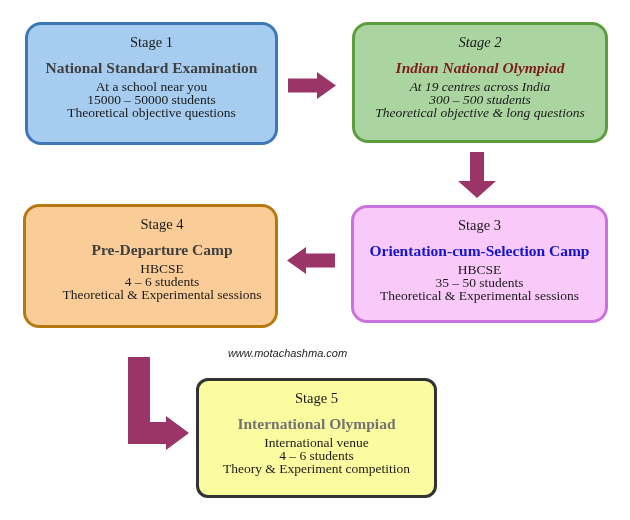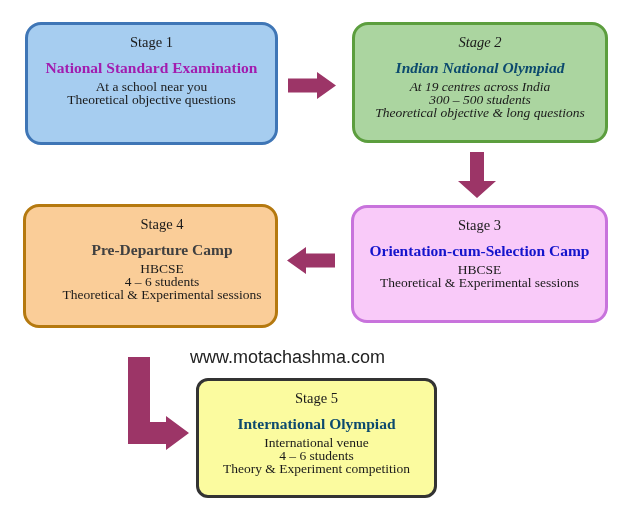--- a/index.html
+++ b/index.html
@@ -21,69 +21,71 @@
   #box3{left:351px;top:205px;width:257px;height:118px;}
   #box4{left:23px;top:204px;width:255px;height:124px;padding-left:23px;}
   #box5{left:196px;top:378px;width:241px;height:120px;border-width:3.5px;border-radius:12px;}
   .arrow{position:absolute;display:block;}
   #arrow-right{left:288px;top:72px;}
   #arrow-down{left:458px;top:152px;}
   #arrow-left{left:287px;top:247px;}
   #arrow-elbow{left:128px;top:357px;}
   .watermark{
     position:absolute;left:170px;top:347px;width:235px;text-align:center;
-    font-family:"Liberation Sans",sans-serif;font-size:18px;color:#222222;
+    font-family:"Liberation Sans",sans-serif;font-size:11px;color:#222222;font-style:italic;
   }
 </style>
 </head>
 <body>
 
 <div class="canvas">
 
   <div class="stage-box" id="box1" style="background-color: rgb(166, 205, 240); border-color: rgb(63, 118, 182);">
     <div class="stage-heading">Stage 1</div>
-    <div class="stage-title" style="color: #a21caf;">National Standard Examination</div>
+    <div class="stage-title" style="color: #404040;">National Standard Examination</div>
     <div class="stage-body">
       <div class="stage-line">At a school near you</div>
+      <div class="stage-line">15000 – 50000 students</div>
       <div class="stage-line">Theoretical objective questions</div>
     </div>
   </div>
 
   <div class="stage-box" id="box2" style="background-color: rgb(171, 213, 160); border-color: rgb(92, 158, 62); font-style: italic;">
     <div class="stage-heading">Stage 2</div>
-    <div class="stage-title" style="color: #0c4a6e;">Indian National Olympiad</div>
+    <div class="stage-title" style="color: #7f1d1d;">Indian National Olympiad</div>
     <div class="stage-body">
       <div class="stage-line">At 19 centres across India</div>
       <div class="stage-line">300 – 500 students</div>
       <div class="stage-line">Theoretical objective &amp; long questions</div>
     </div>
   </div>
 
   <div class="stage-box" id="box3" style="background-color: rgb(249, 202, 249); border-color: rgb(200, 115, 220); border-radius: 16px;">
     <div class="stage-heading">Stage 3</div>
     <div class="stage-title" style="color: rgb(20, 20, 204);">Orientation-cum-Selection Camp</div>
     <div class="stage-body">
       <div class="stage-line">HBCSE</div>
+      <div class="stage-line">35 – 50 students</div>
       <div class="stage-line">Theoretical &amp; Experimental sessions</div>
     </div>
   </div>
 
   <div class="stage-box" id="box4" style="background-color: rgb(250, 205, 152); border-color: rgb(181, 121, 15);">
     <div class="stage-heading">Stage 4</div>
     <div class="stage-title" style="color: #404040;">Pre-Departure Camp</div>
     <div class="stage-body">
       <div class="stage-line">HBCSE</div>
       <div class="stage-line">4 – 6 students</div>
       <div class="stage-line">Theoretical &amp; Experimental sessions</div>
     </div>
   </div>
 
   <div class="stage-box" id="box5" style="background-color: rgb(251, 251, 159); border-color: rgb(51, 51, 51);">
     <div class="stage-heading">Stage 5</div>
-    <div class="stage-title" style="color: #0c4a6e;">International Olympiad</div>
+    <div class="stage-title" style="color: #737373;">International Olympiad</div>
     <div class="stage-body">
       <div class="stage-line">International venue</div>
       <div class="stage-line">4 – 6 students</div>
       <div class="stage-line">Theory &amp; Experiment competition</div>
     </div>
   </div>
 
   <svg class="arrow" id="arrow-right" width="48" height="27" viewBox="0 0 48 27">
     <polygon points="0,6.5 29,6.5 29,0 48,13.5 29,27 29,20.5 0,20.5" style="fill: rgb(156, 53, 103);"></polygon>
   </svg>

